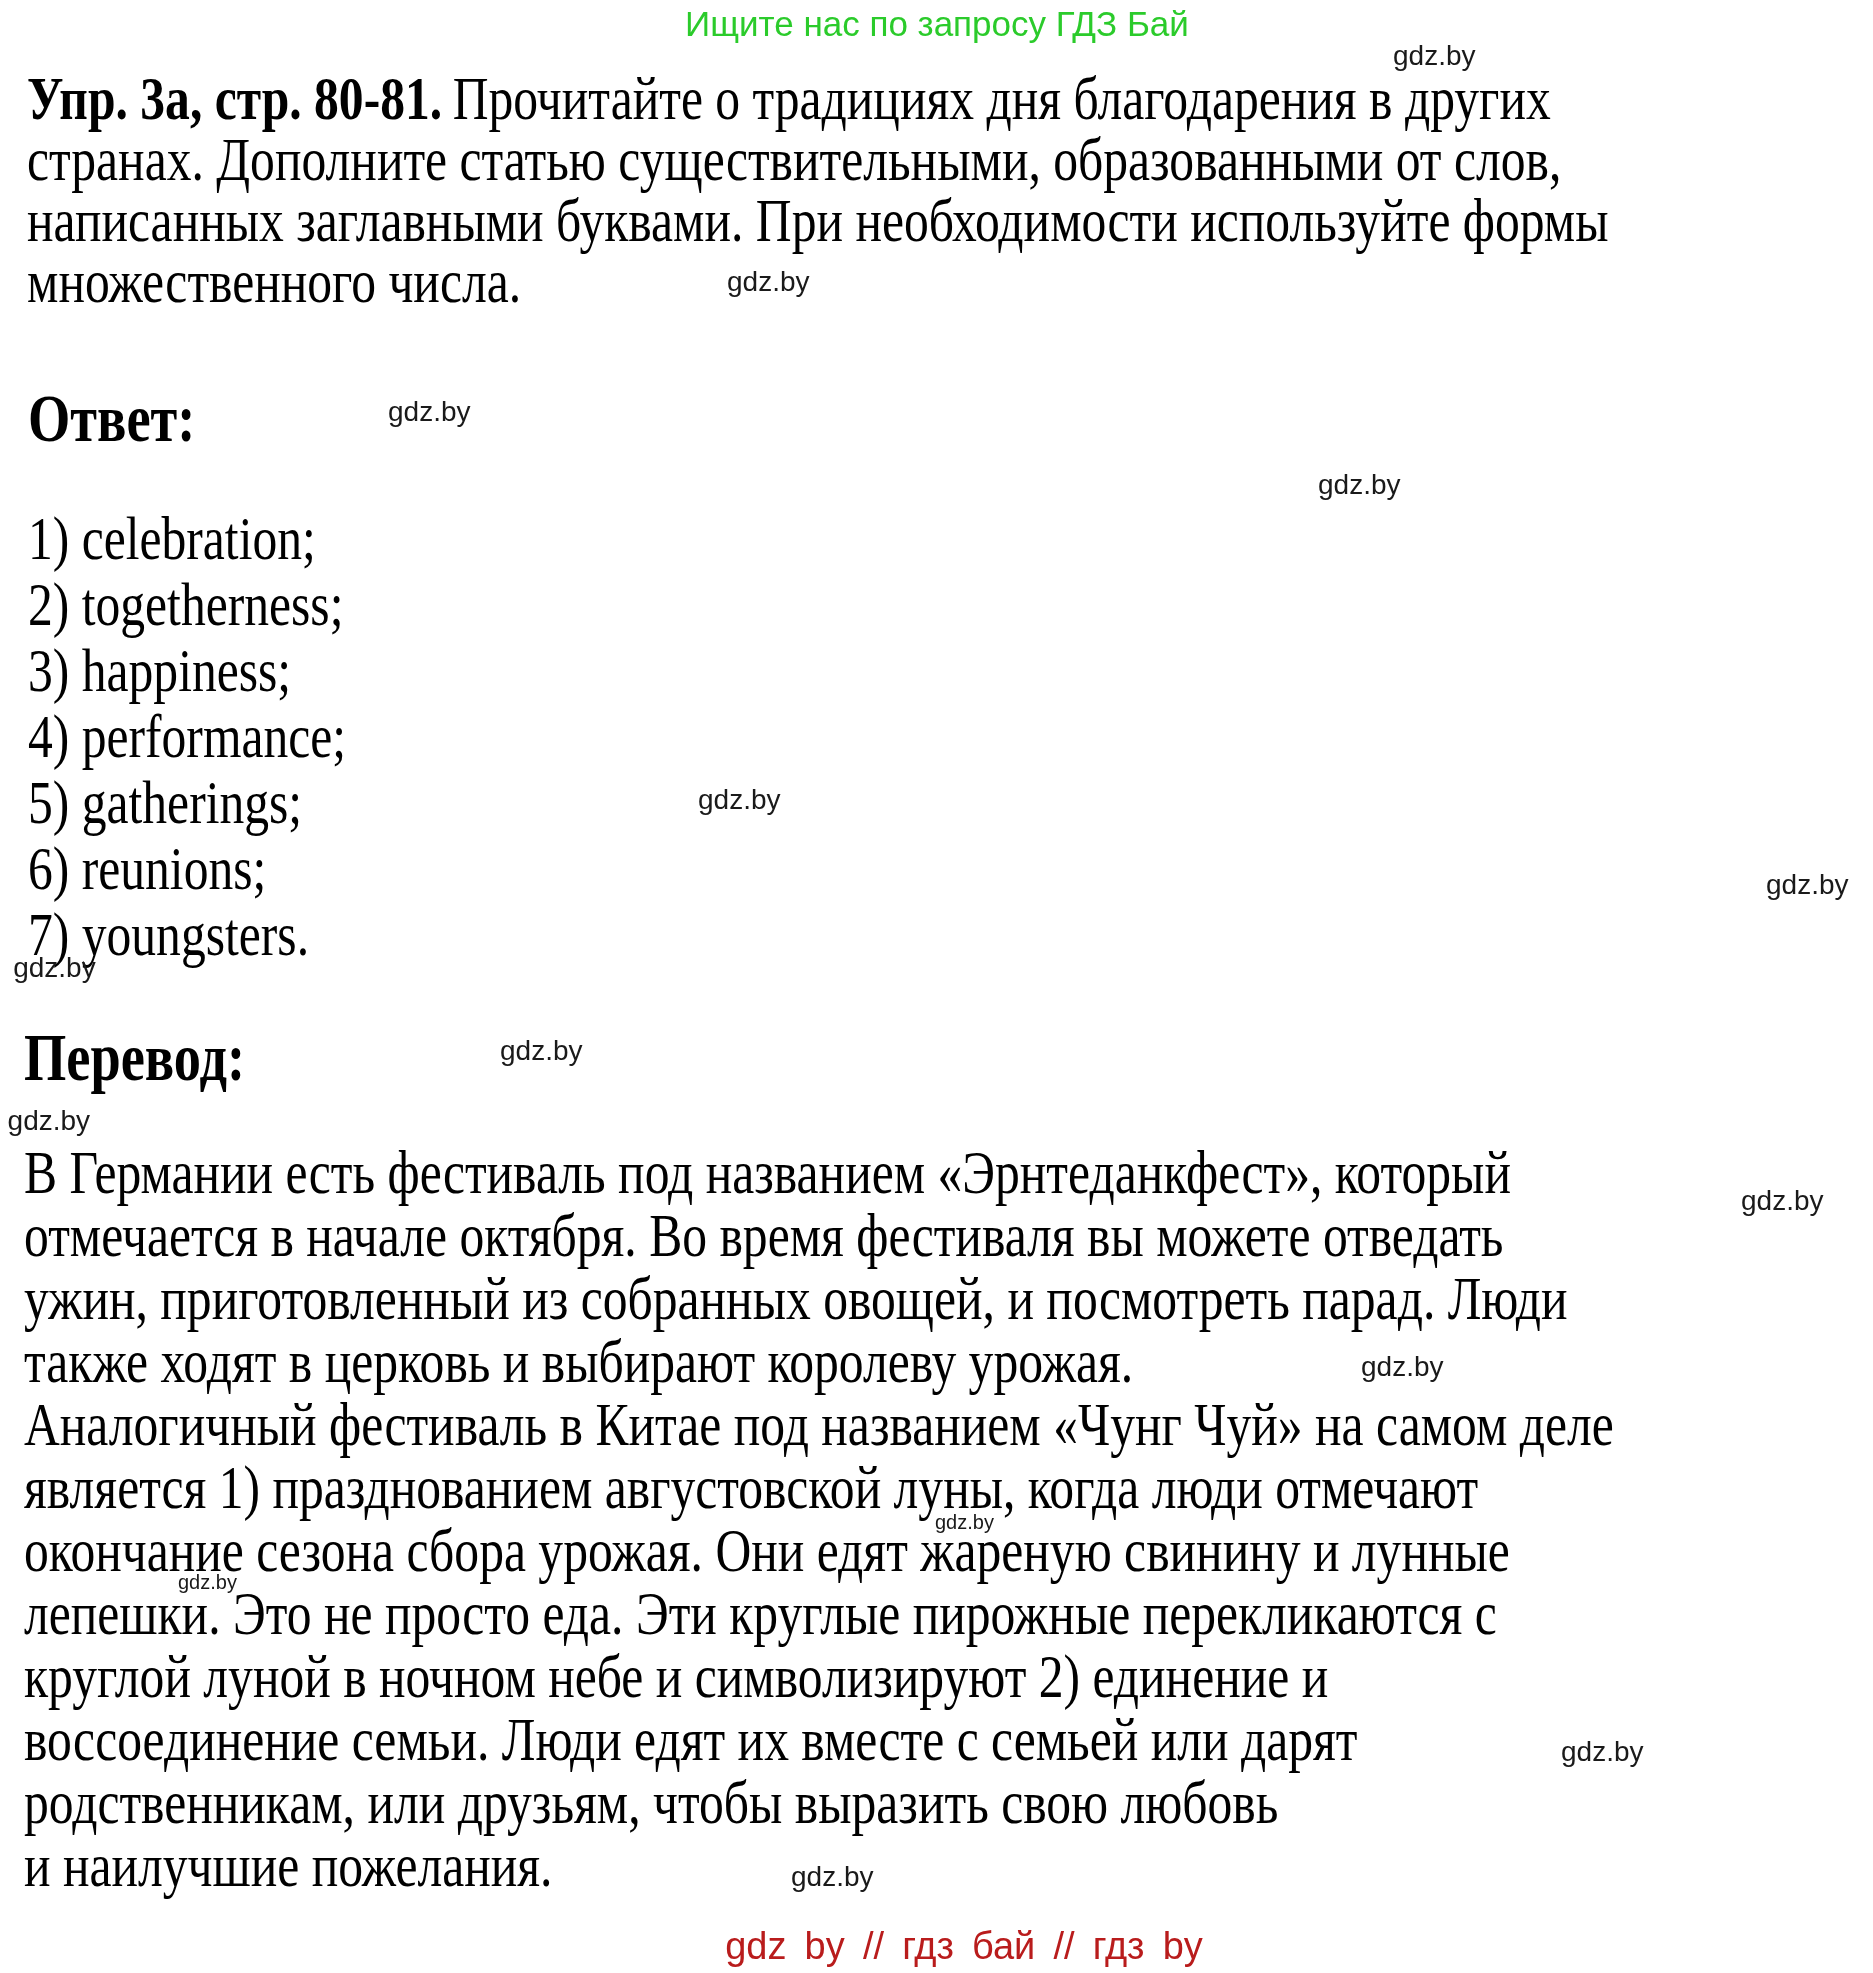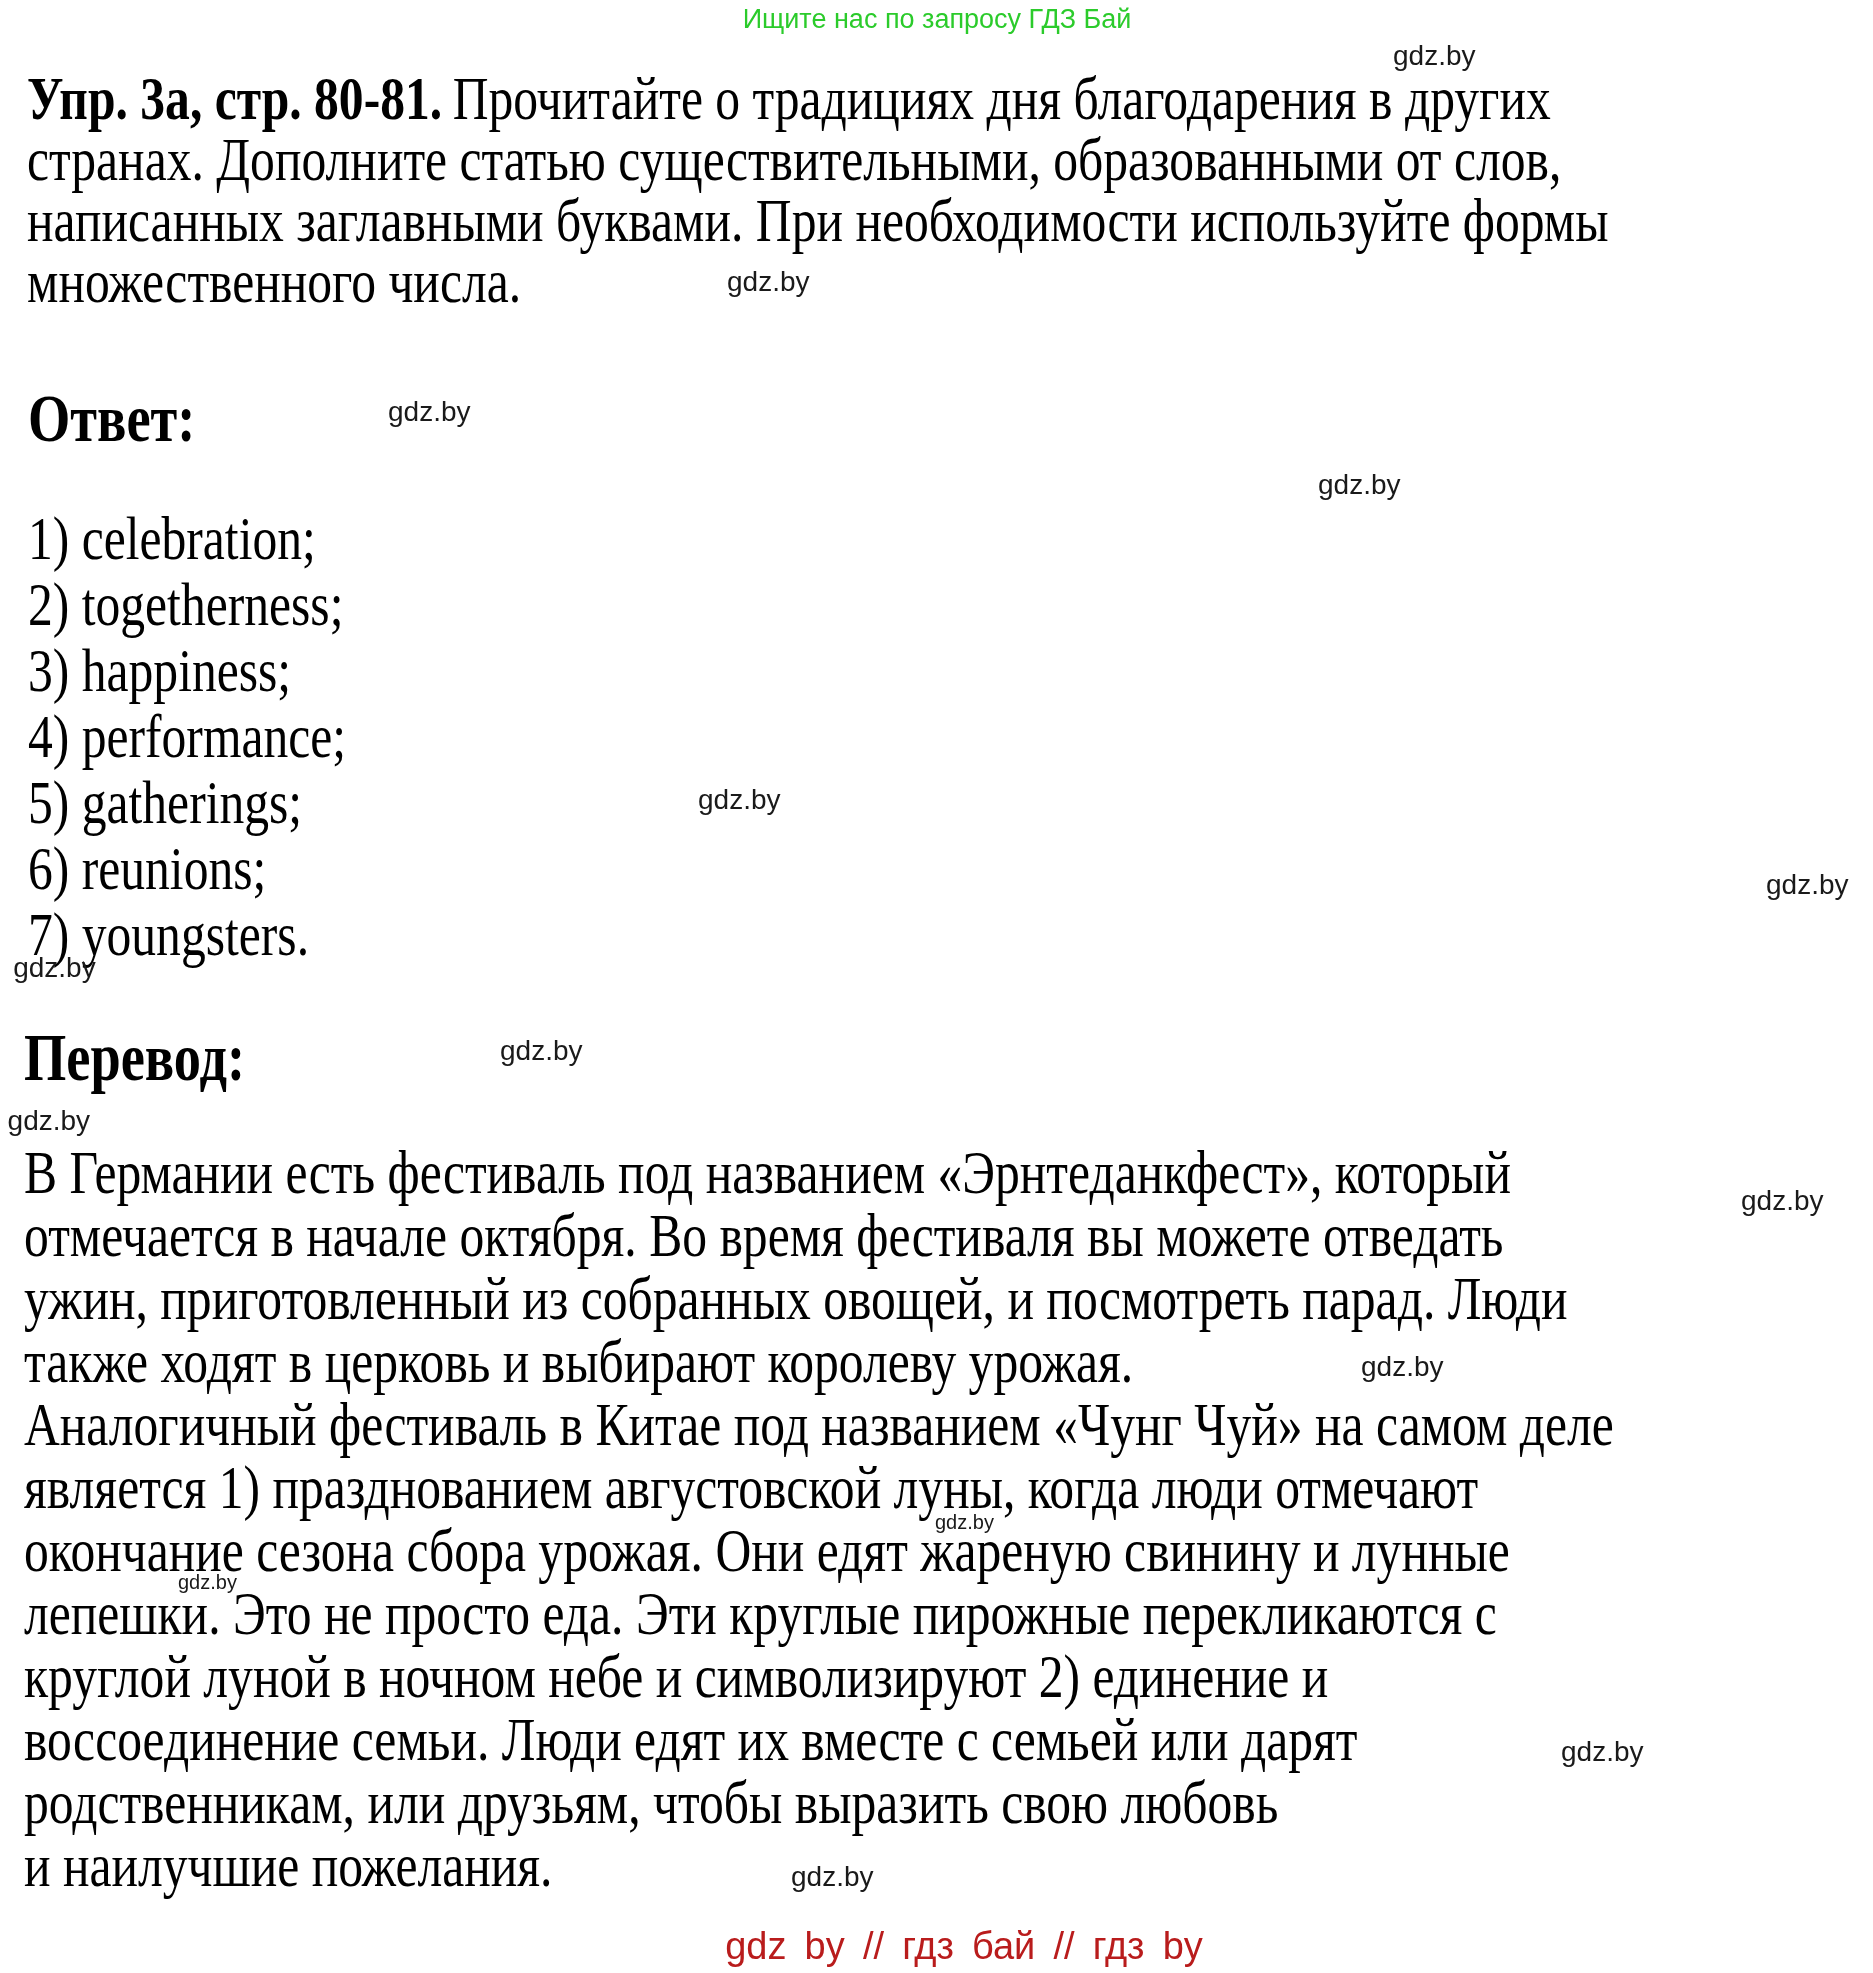--- a/index.html
+++ b/index.html
@@ -5,21 +5,21 @@
   html,body{margin:0;padding:0;background:#fff;}
   .page{position:relative;width:1874px;height:1973px;background:#ffffff;overflow:hidden;
         font-family:"Liberation Serif","DejaVu Serif",serif;color:#000;}
 
   
   .cond{transform:scaleX(0.8);transform-origin:0 0;white-space:nowrap;}
   .serif{font-size:62px;line-height:62px;}
 
   .banner{position:absolute;top:3.8px;left:0;width:100%;text-align:center;
           font-family:"Liberation Sans","DejaVu Sans",sans-serif;
-          font-size:27px;font-weight:500;}
+          font-size:35px;font-weight:500;}
 
   .task{position:absolute;left:26.5px;top:68px;line-height:61px;}
   .task .bold{font-weight:bold;margin-right:13.2px;}
 
   .h-answer{position:absolute;left:28px;top:379px;font-size:68px;font-weight:bold;}
   .h-trans{position:absolute;left:24px;top:1018px;font-size:68px;font-weight:bold;}
 
   .answer-list{position:absolute;left:28px;top:505px;line-height:66px;}
   .trans{position:absolute;left:24px;top:1141px;line-height:63px;}
 

